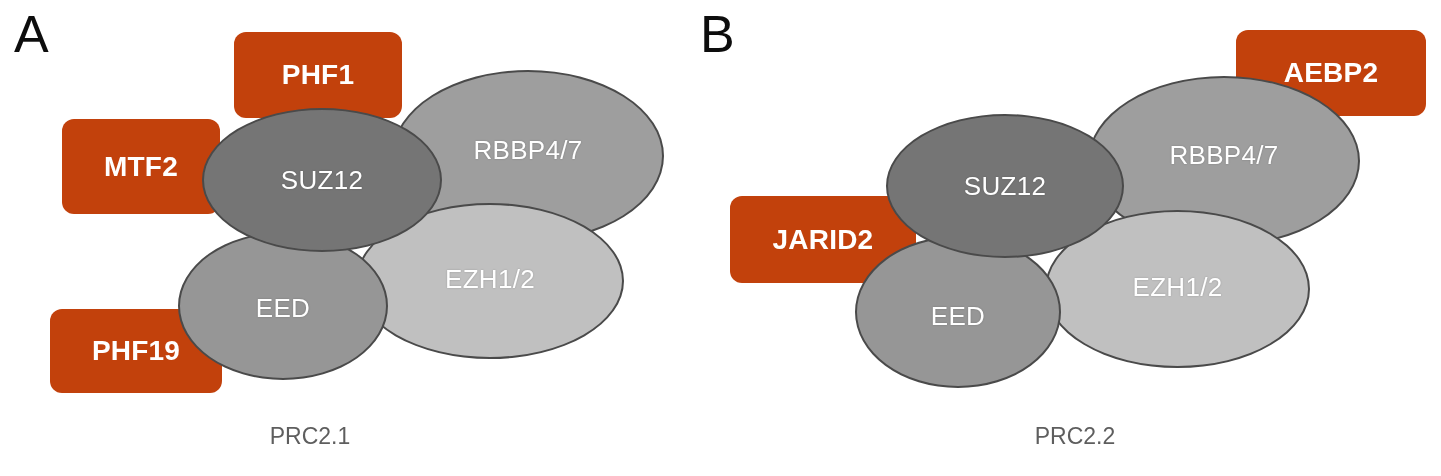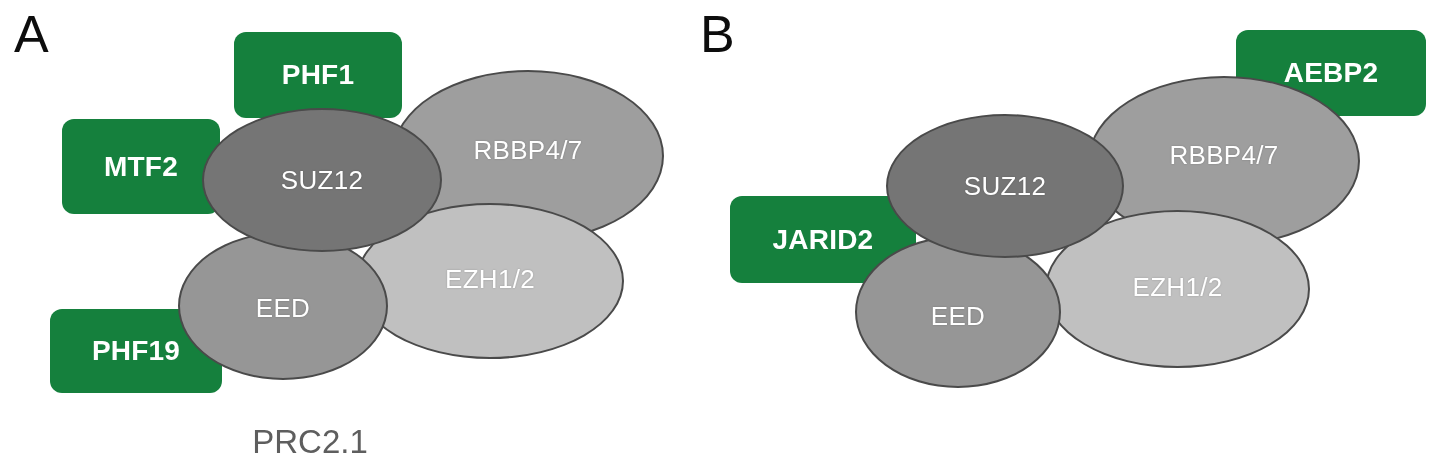--- a/index.html
+++ b/index.html
@@ -51,40 +51,40 @@
     font-weight: 400;
     font-family: "Liberation Sans", sans-serif;
     white-space: nowrap;
     letter-spacing: 0.3px;
     text-shadow: 0 0 2px rgba(0,0,0,0.22);
   }
 
   
   .cofactor {
     position: absolute;
-    background: #15803d;
+    background: #c2410c;
     border-radius: 12px;
     display: flex;
     align-items: center;
     justify-content: center;
     box-sizing: border-box;
   }
   .cofactor .cofactor-label {
     color: #ffffff;
     font-size: 28px;
     font-weight: 700;
     font-family: "Liberation Sans", sans-serif;
     white-space: nowrap;
     letter-spacing: 0.2px;
   }
 
   
   .caption {
     position: absolute;
-    font-size: 33px;
+    font-size: 23px;
     font-weight: 400;
     color: #5e5e5e;
     font-family: "Liberation Sans", sans-serif;
     white-space: nowrap;
     text-align: center;
   }
 </style>
 </head>
 <body>
 
@@ -146,15 +146,16 @@
     </div>
 
     <div class="subunit" style="left: 155px; top: 236px; width: 206px; height: 152px; background: #969696; z-index: 4;">
       <span class="subunit-label" style="transform: translateY(4px);">EED</span>
     </div>
 
     <div class="subunit" style="left: 186px; top: 114px; width: 238px; height: 144px; background: #757575; z-index: 5;">
       <span class="subunit-label" style="transform: translateY(0px);">SUZ12</span>
     </div>
 
+    <div class="caption" style="left: 245px; top: 423px; width: 260px; z-index: 6;">PRC2.2</div>
   </div>
 
 </div>
 
 </body></html>

